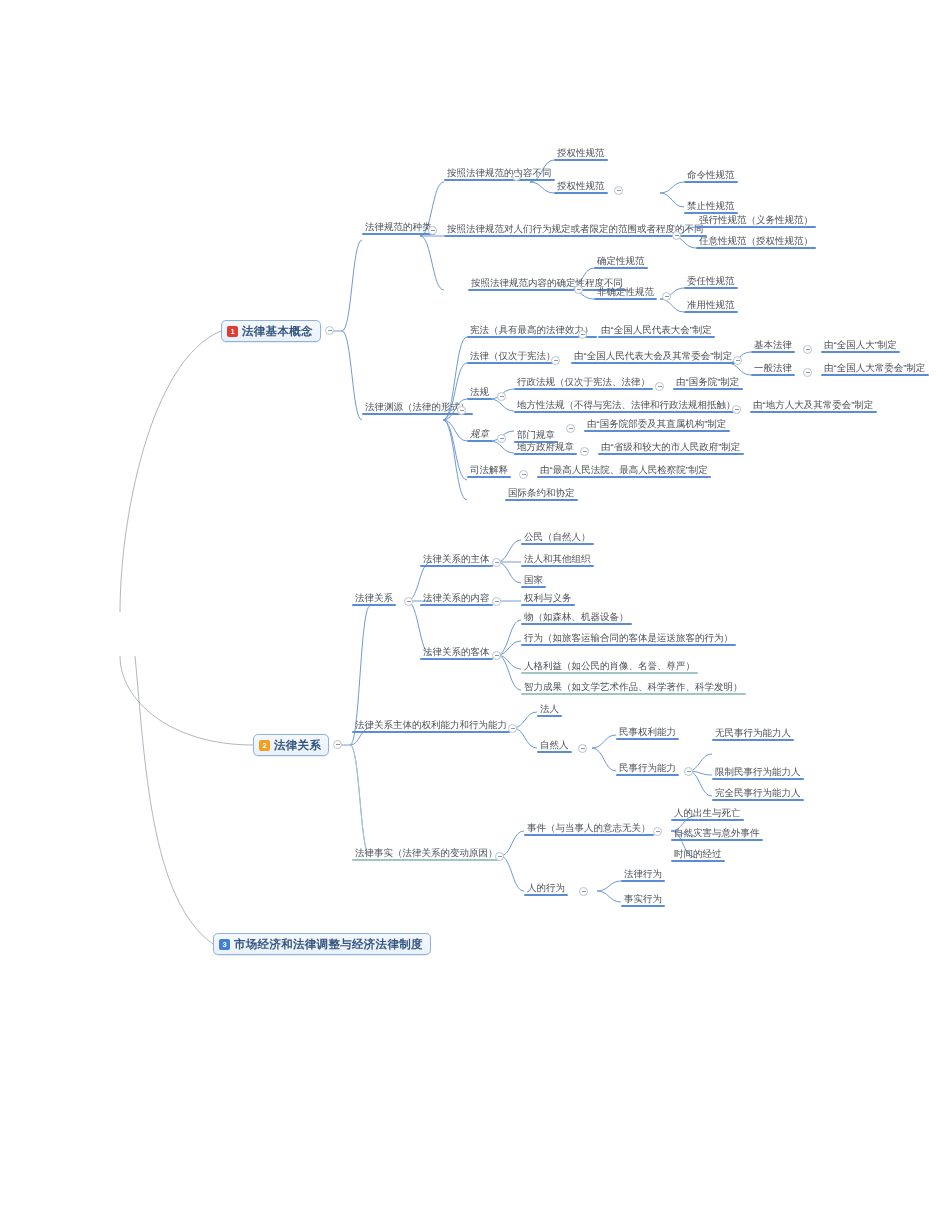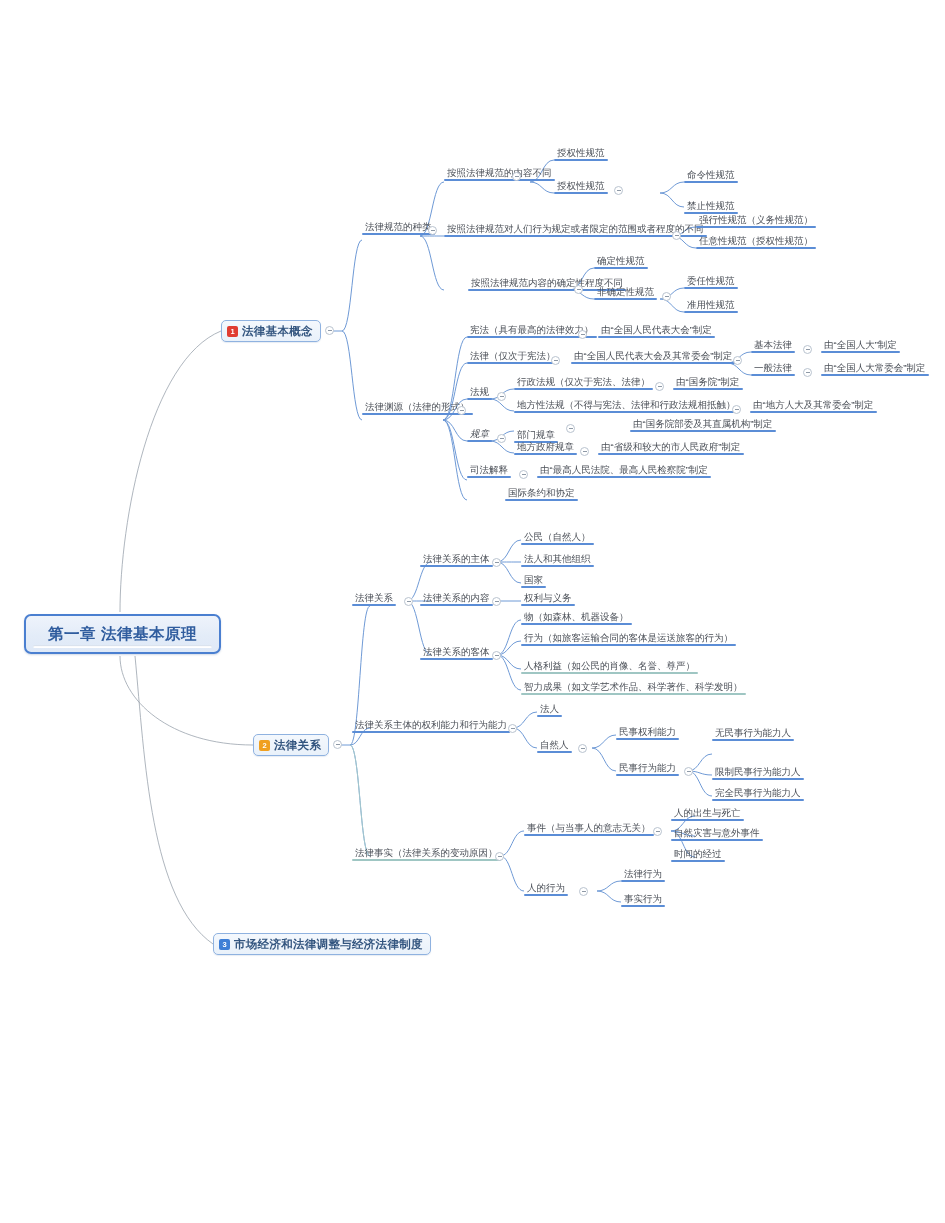--- a/index.html
+++ b/index.html
@@ -193,24 +193,20 @@
 
       <path d="M597,891 C609,891 609,881 621,881"></path>
       <path d="M597,891 C609,891 609,902 621,902"></path>
     </g>
 
     <g fill="none" stroke="#a9cdca" stroke-width="1" opacity="0.9">
       <path d="M350,745 C360,745 360,856 370,856"></path>
     </g>
   </svg>
 
-  <div id="root-node">
-    <div class="root-label">第一章 法律基本原理</div>
-    <div class="root-underline"></div>
-  </div>
 
   <div class="branch" style="left:221px;top:320px;">
     <span class="badge b1">1</span>
     <span class="blabel">法律基本概念</span>
   </div>
   <div class="toggle" style="left:325px;top:326px;"></div>
 
   <div class="branch" style="left:253px;top:734px;">
     <span class="badge b2">2</span>
     <span class="blabel">法律关系</span>
@@ -371,21 +367,21 @@
     <span class="txt">规章</span>
     <span class="bar" style="width: 25px;"></span>
   </div>
   <div class="toggle" style="left:497px;top:434px;"></div>
 
   <div class="node" style="left: 514px; top: 428px; width: 44px;">
     <span class="txt">部门规章</span>
     <span class="bar" style="width: 44px;"></span>
   </div>
   <div class="toggle" style="left:566px;top:424px;"></div>
-  <div class="node" style="left: 584px; top: 417px; width: 146px; margin-left: 46px;">
+  <div class="node" style="left: 584px; top: 417px; width: 146px;">
     <span class="txt">由“国务院部委及其直属机构”制定</span>
     <span class="bar" style="width: 146px;"></span>
   </div>
 
   <div class="node" style="left: 514px; top: 440px; width: 63px;">
     <span class="txt">地方政府规章</span>
     <span class="bar" style="width: 63px;"></span>
   </div>
   <div class="toggle" style="left:580px;top:447px;"></div>
   <div class="node" style="left: 598px; top: 440px; width: 146px;">

